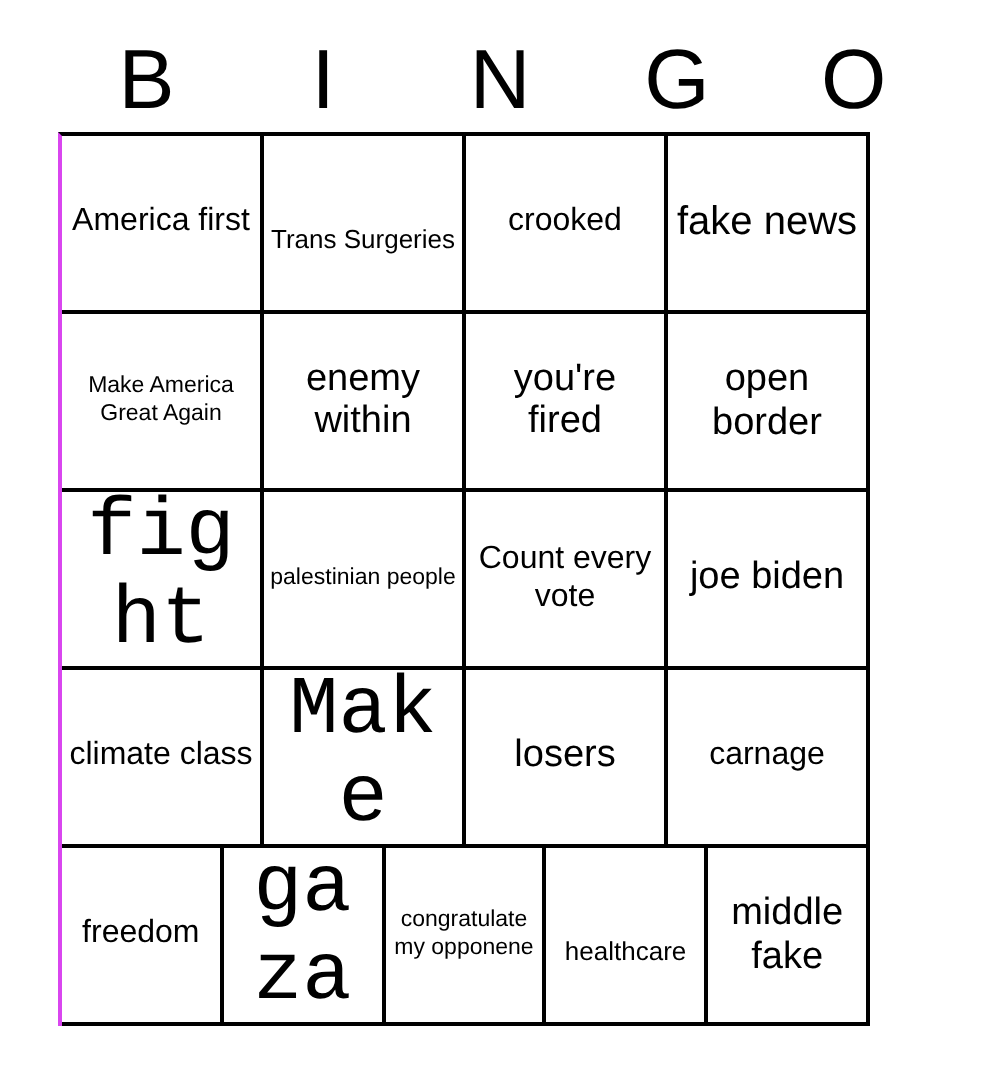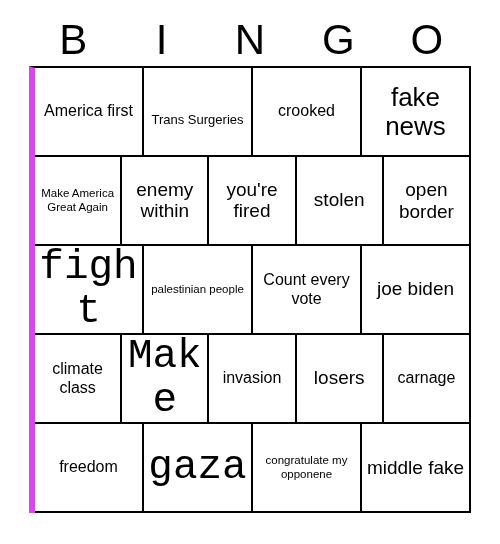--- a/index.html
+++ b/index.html
@@ -29,23 +29,23 @@
     display: flex;
     align-items: center;
     justify-content: center;
     font-size: 42px;
     font-weight: 400;
     color: #000000;
     line-height: 1;
     letter-spacing: 0;
   }
   .bingo-grid {
-    width: 442px;
+    width: 406px;
     border-top: 2px solid #000000;
-    border-left: 6px solid #d946ef;
+    border-left: 2px solid #d946ef;
     box-sizing: border-box;
   }
   .bingo-row {
     display: flex;
     width: 100%;
   }
   .bingo-cell {
     flex: 1 1 0;
     width: 88px;
     height: 89px;
@@ -64,21 +64,21 @@
     width: 100%;
     color: #000000;
     line-height: 1.12;
     word-wrap: break-word;
   }
   .fs-xs { font-size: 11.5px; line-height: 1.18; }
   .fs-sm { font-size: 13px;   line-height: 1.16; margin-top: 16px; }
   .fs-md { font-size: 16px;   line-height: 1.14; }
   .fs-lg { font-size: 19px;   line-height: 1.12; }
   .fs-xl { font-size: 19px;   line-height: 1.1; }
-  .fs-xxl { font-size: 26px;  line-height: 1.08; }
+  .fs-xxl { font-size: 20px;  line-height: 1.08; }
   .fs-huge { font-size: 41px; line-height: 1.05; font-family: Liberation Mono, monospace; }
 </style>
 </head>
 <body>
 
 <div class="bingo-card">
 
   <div class="bingo-header">
     <div class="bingo-header-letter">B</div>
     <div class="bingo-header-letter">I</div>
@@ -108,23 +108,20 @@
       <div class="bingo-cell">
           <span class="cell-text fs-xs">Make America Great Again</span>
         </div>
       <div class="bingo-cell">
           <span class="cell-text fs-xl">enemy within</span>
         </div>
       <div class="bingo-cell">
           <span class="cell-text fs-xl">you're fired</span>
         </div>
       <div class="bingo-cell">
-          <span class="cell-text fs-xl">stolen</span>
-        </div>
-      <div class="bingo-cell">
           <span class="cell-text fs-lg">open border</span>
         </div>
     </div>
 
     <div class="bingo-row">
       <div class="bingo-cell">
           <span class="cell-text fs-huge">fight</span>
         </div>
       <div class="bingo-cell">
           <span class="cell-text fs-xs">palestinian people</span>
@@ -138,39 +135,39 @@
     </div>
 
     <div class="bingo-row">
       <div class="bingo-cell">
           <span class="cell-text fs-md">climate class</span>
         </div>
       <div class="bingo-cell">
           <span class="cell-text fs-huge">Make</span>
         </div>
       <div class="bingo-cell">
-          <span class="cell-text fs-md">invasion</span>
-        </div>
-      <div class="bingo-cell">
           <span class="cell-text fs-xl">losers</span>
         </div>
       <div class="bingo-cell">
           <span class="cell-text fs-md">carnage</span>
         </div>
     </div>
 
     <div class="bingo-row">
       <div class="bingo-cell">
           <span class="cell-text fs-md">freedom</span>
         </div>
       <div class="bingo-cell">
           <span class="cell-text fs-huge">gaza</span>
         </div>
       <div class="bingo-cell">
           <span class="cell-text fs-xs">congratulate my opponene</span>
         </div>
       <div class="bingo-cell">
+          <span class="cell-text fs-sm">healthcare</span>
+        </div>
+      <div class="bingo-cell">
           <span class="cell-text fs-lg">middle fake</span>
         </div>
     </div>
 
   </div>
 </div>
 
 </body></html>

